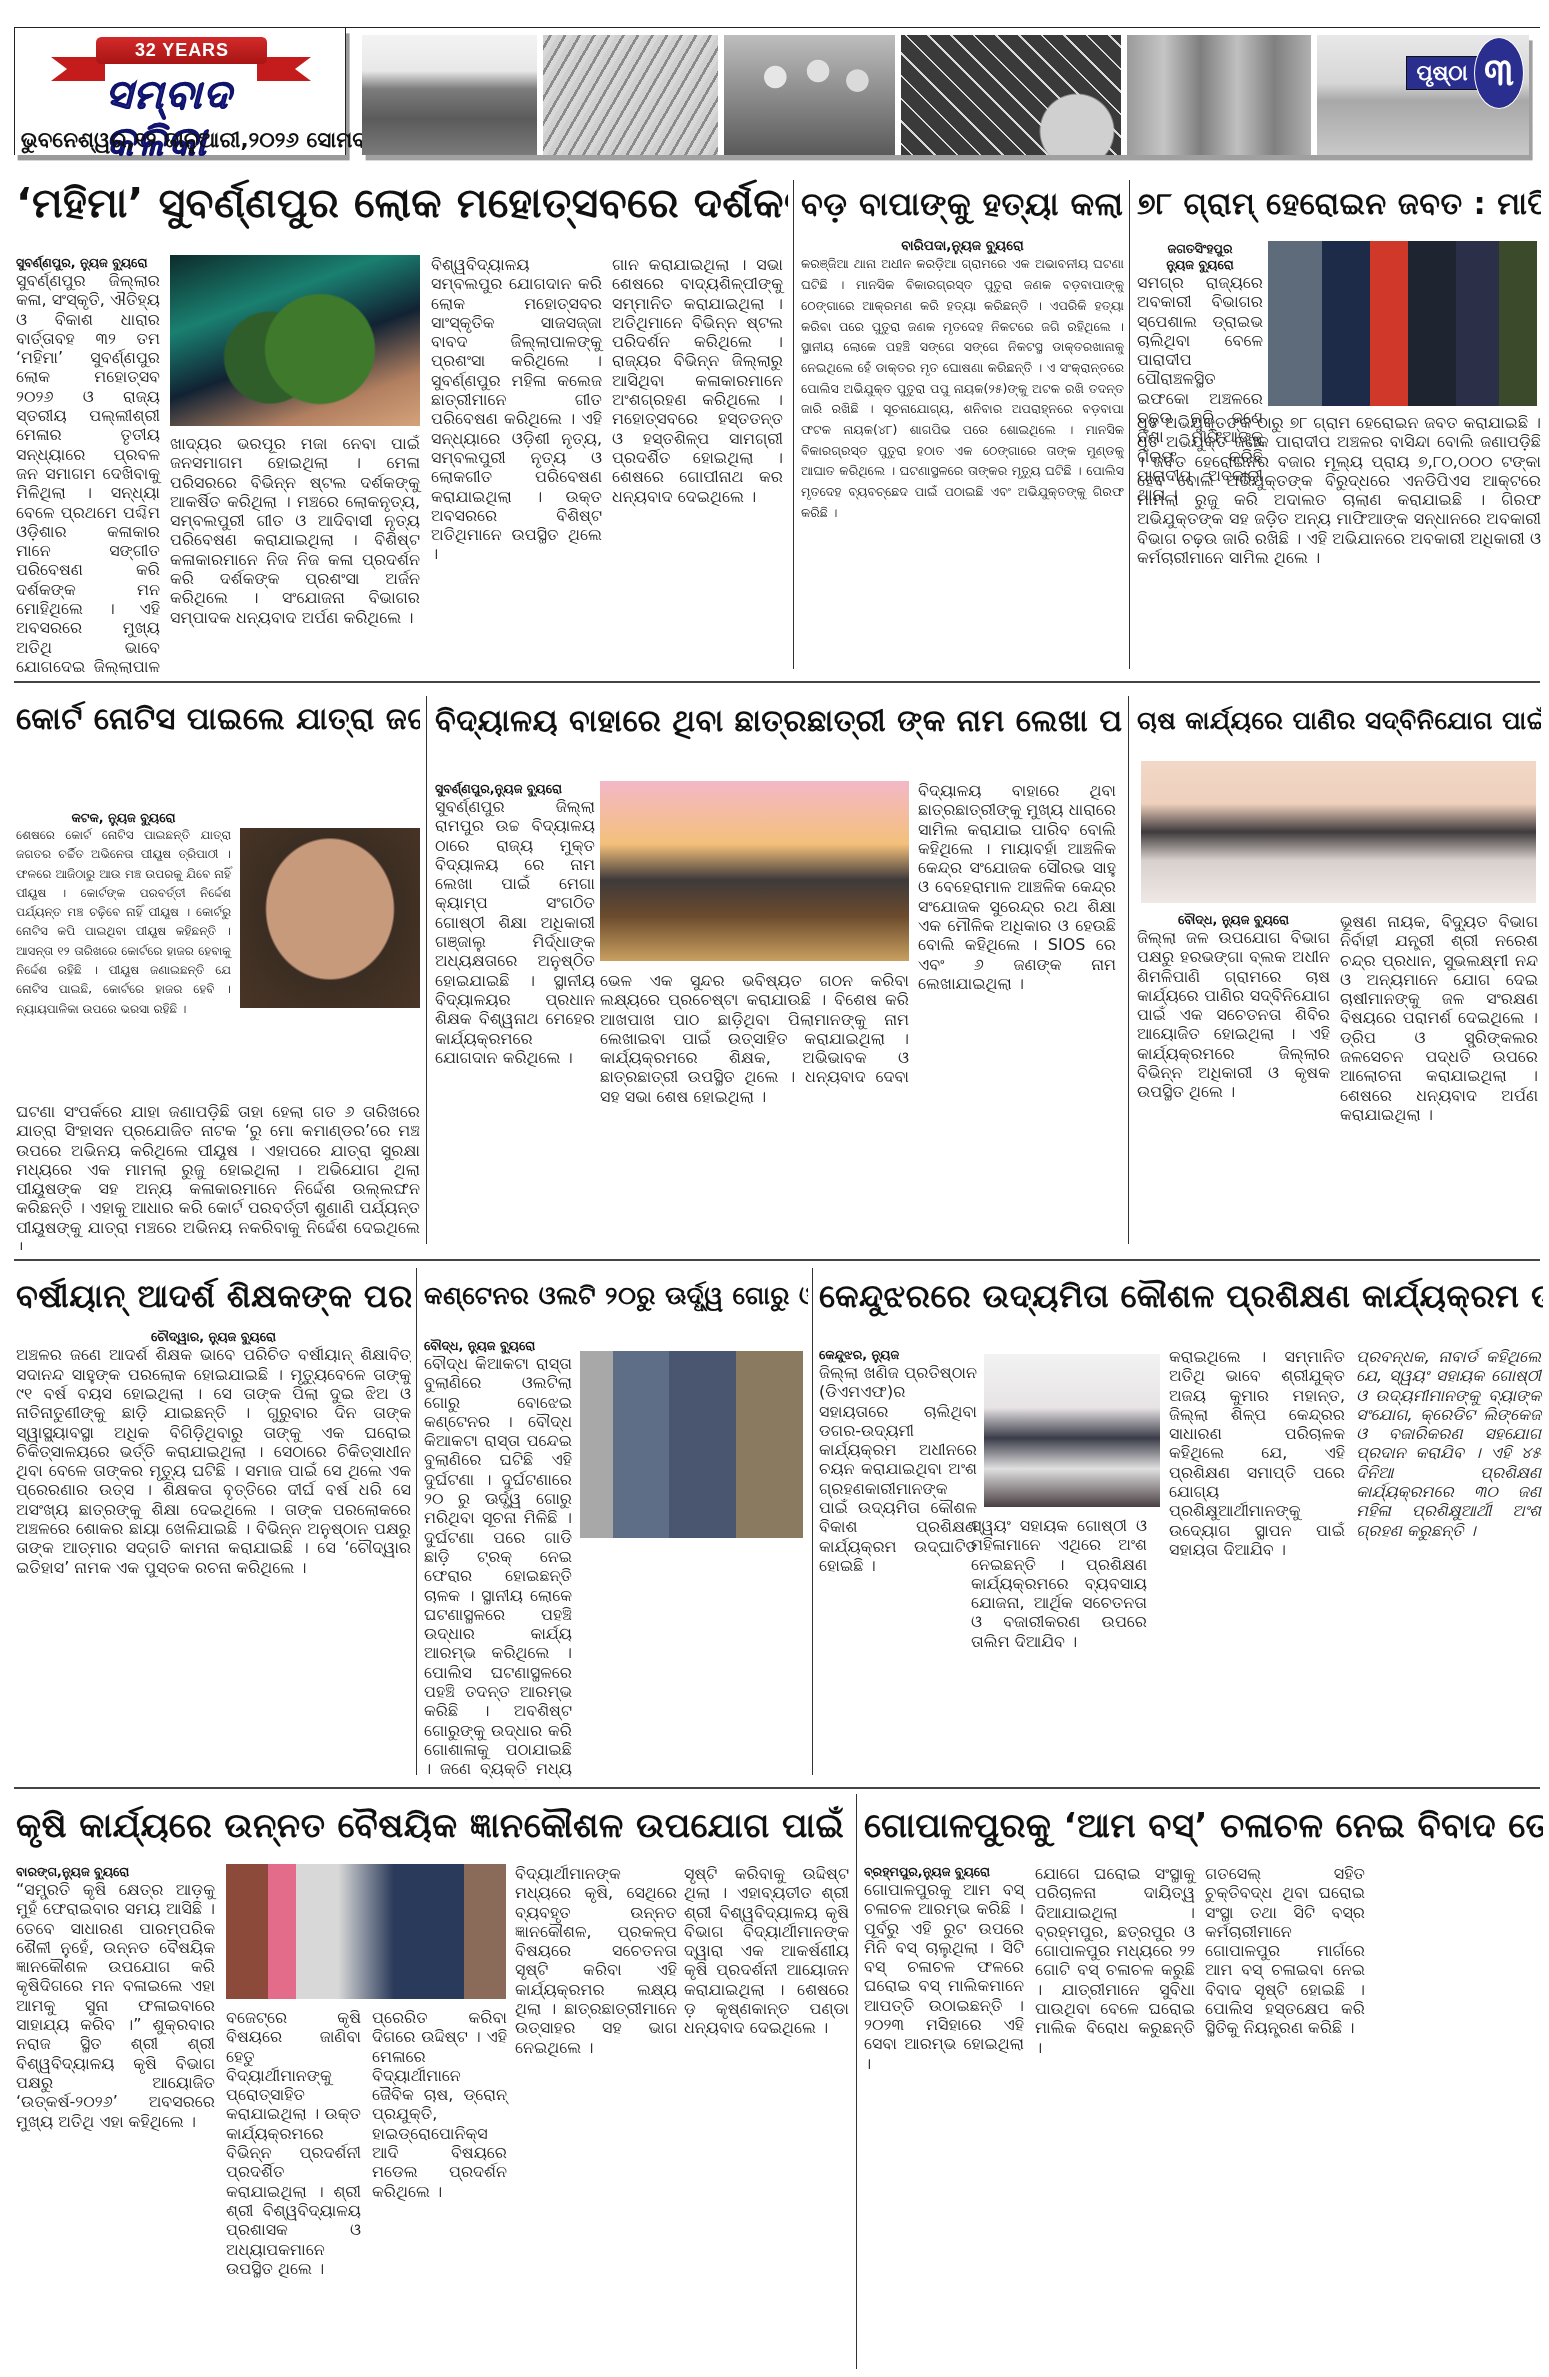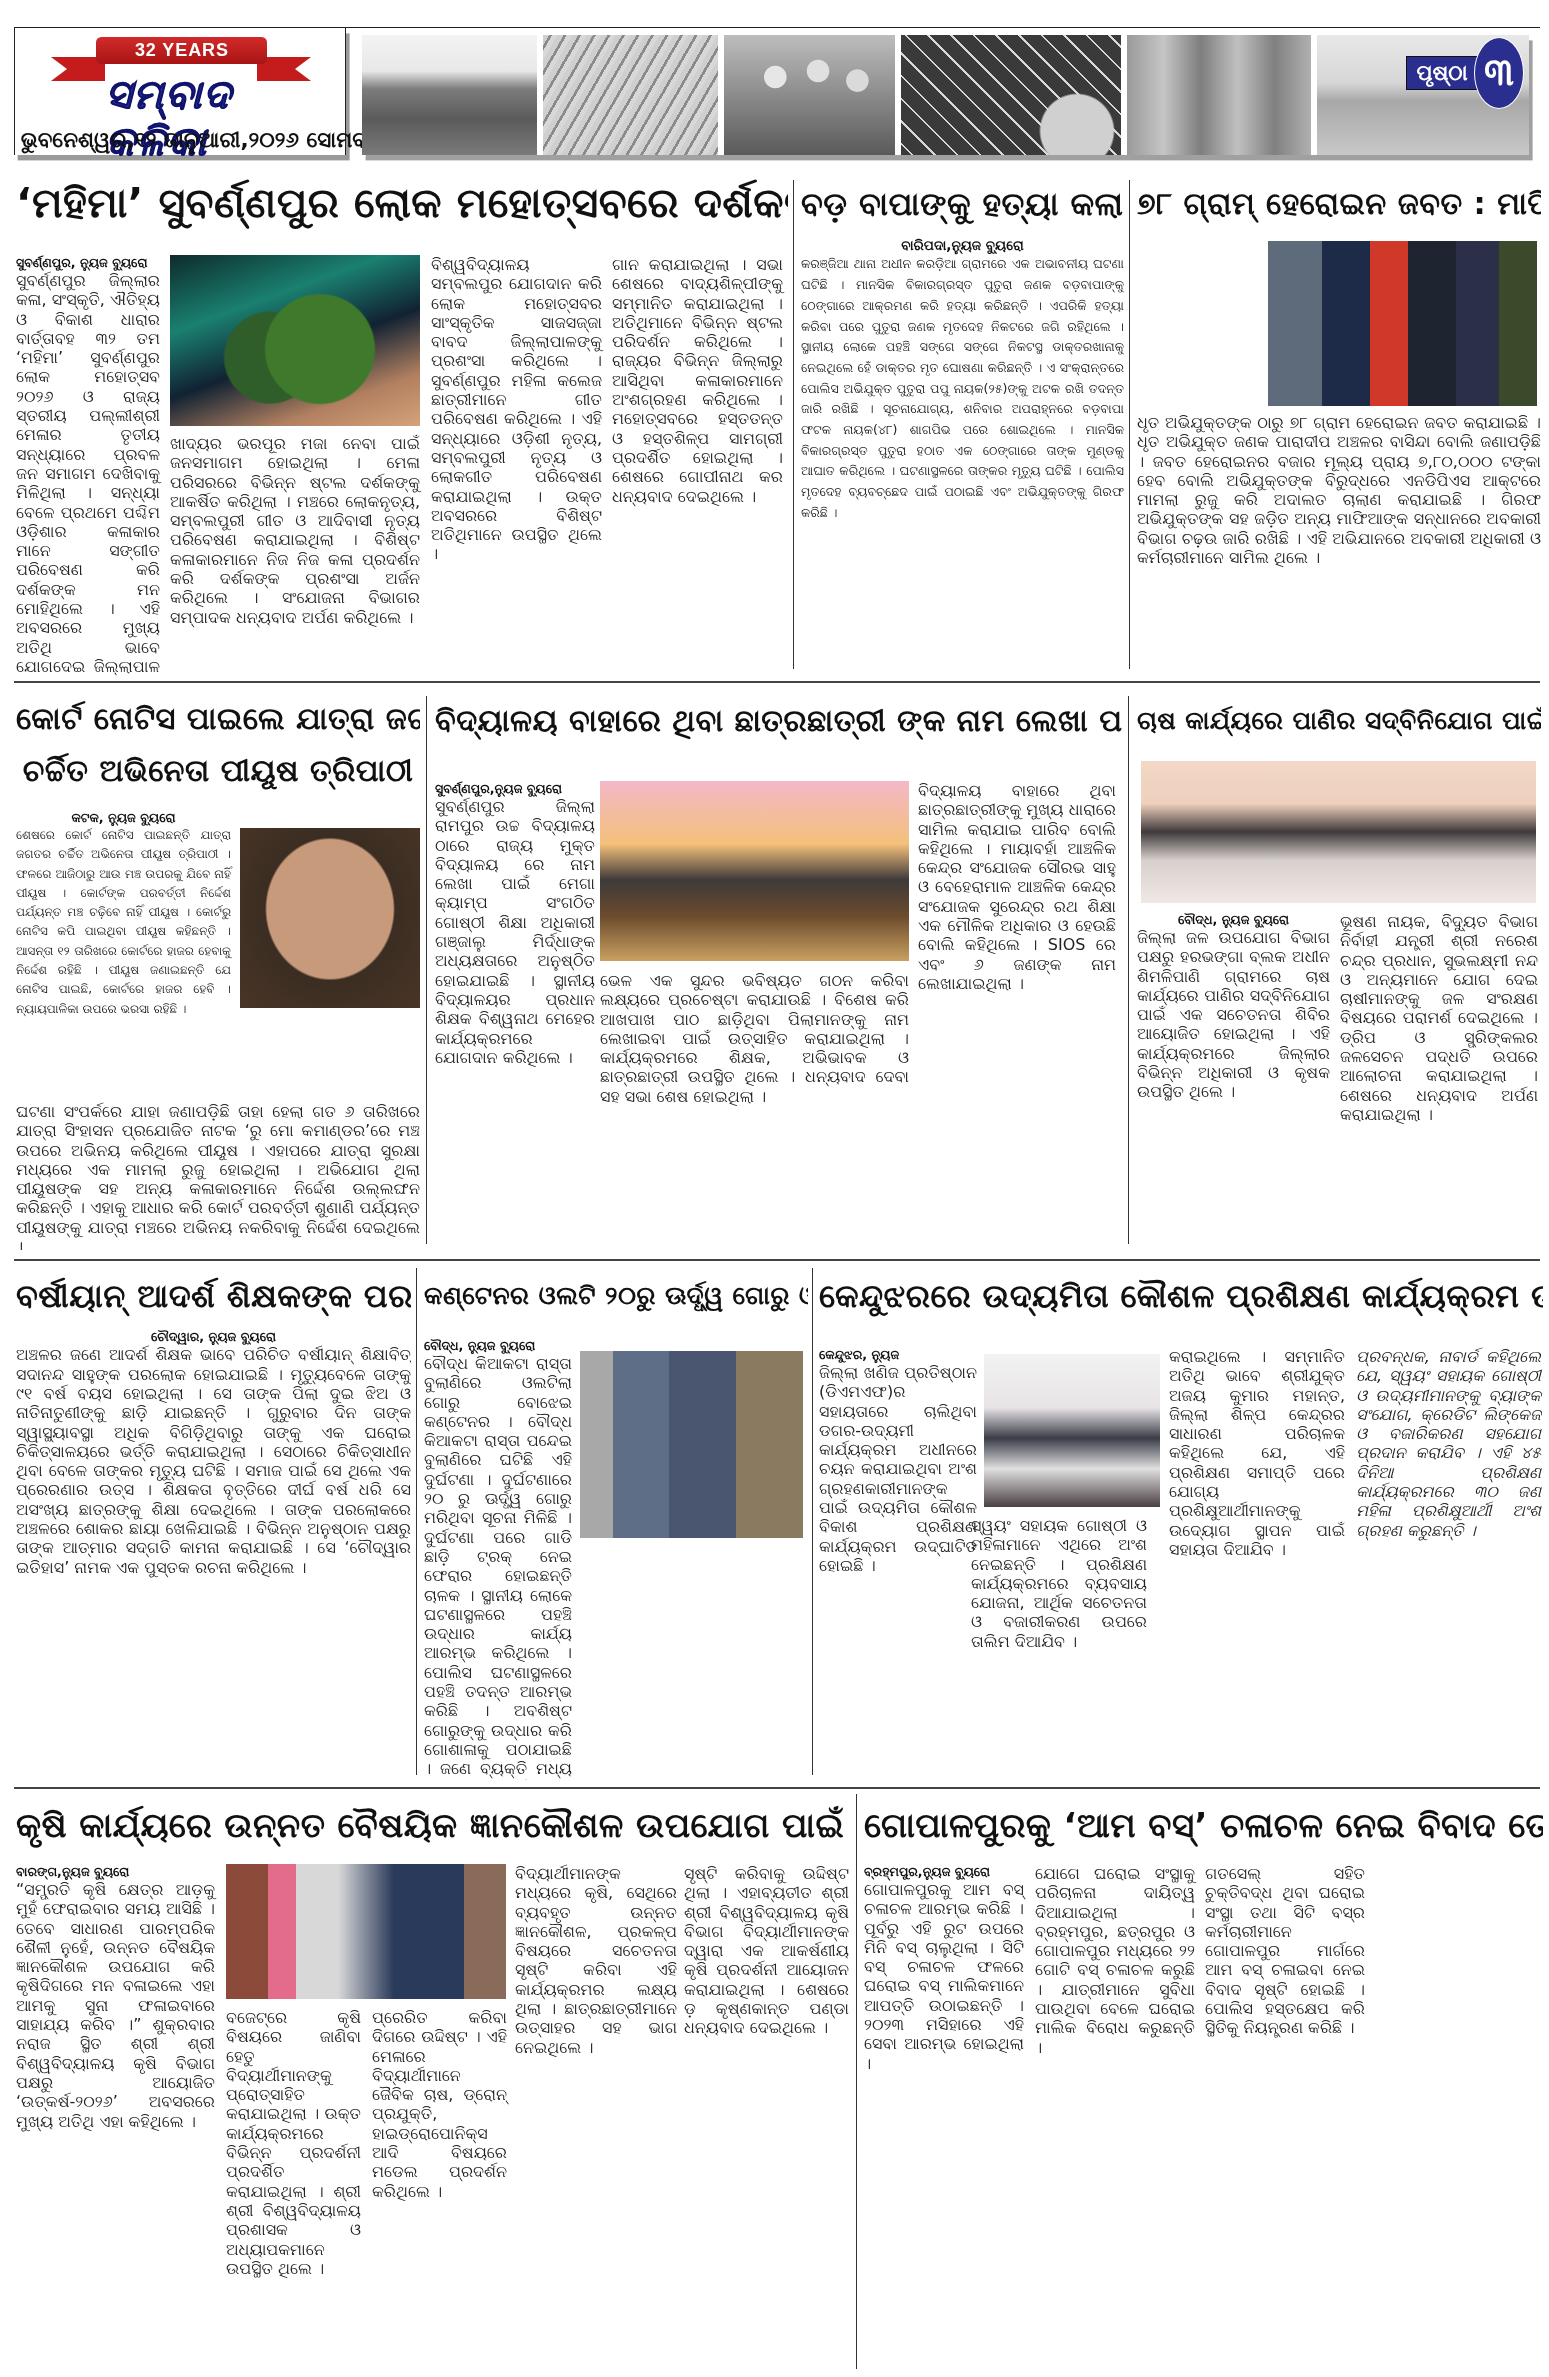--- a/index.html
+++ b/index.html
@@ -92,31 +92,35 @@
 
 <article class="article" style="left:801px; top:176px; width:323px; height:499px;">
   <h2 class="headline" style="font-size:32px; line-height:56px; text-align:center;">ବଡ଼ ବାପାଙ୍କୁ ହତ୍ୟା କଲା ପୁତୁରା</h2>
   <div class="byline" style="text-align:center; font-size:13.5px; margin-top:5.4px;">ବାରିପଦା,ନ୍ୟୁଜ ବ୍ୟୁରୋ</div>
   <p class="body" style="font-size:12.6px; line-height:20.7px;">କରଞ୍ଜିଆ ଥାନା ଅଧୀନ କରଡ଼ିଆ ଗ୍ରାମରେ ଏକ ଅଭାବନୀୟ ଘଟଣା ଘଟିଛି । ମାନସିକ ବିକାରଗ୍ରସ୍ତ ପୁତୁରା ଜଣକ ବଡ଼ବାପାଙ୍କୁ ଠେଙ୍ଗାରେ ଆକ୍ରମଣ କରି ହତ୍ୟା କରିଛନ୍ତି । ଏପରିକି ହତ୍ୟା କରିବା ପରେ ପୁତୁରା ଜଣକ ମୃତଦେହ ନିକଟରେ ଜଗି ରହିଥିଲେ । ସ୍ଥାନୀୟ ଲୋକେ ପହଞ୍ଚି ସଙ୍ଗେ ସଙ୍ଗେ ନିକଟସ୍ଥ ଡାକ୍ତରଖାନାକୁ ନେଇଥିଲେ ହେଁ ଡାକ୍ତର ମୃତ ଘୋଷଣା କରିଛନ୍ତି । ଏ ସଂକ୍ରାନ୍ତରେ ପୋଲିସ ଅଭିଯୁକ୍ତ ପୁତୁରା ପପୁ ନାୟକ(୨୫)ଙ୍କୁ ଅଟକ ରଖି ତଦନ୍ତ ଜାରି ରଖିଛି । ସୂଚନାଯୋଗ୍ୟ, ଶନିବାର ଅପରାହ୍ନରେ ବଡ଼ବାପା ଫଟକ ନାୟକ(୪୮) ଶାଗପିଭ ପରେ ଶୋଇଥିଲେ । ମାନସିକ ବିକାରଗ୍ରସ୍ତ ପୁତୁରା ହଠାତ ଏକ ଠେଙ୍ଗାରେ ତାଙ୍କ ମୁଣ୍ଡକୁ ଆଘାତ କରିଥିଲେ । ଘଟଣାସ୍ଥଳରେ ତାଙ୍କର ମୃତ୍ୟୁ ଘଟିଛି । ପୋଲିସ ମୃତଦେହ ବ୍ୟବଚ୍ଛେଦ ପାଇଁ ପଠାଇଛି ଏବଂ ଅଭିଯୁକ୍ତଙ୍କୁ ଗିରଫ କରିଛି ।</p>
 </article>
 <div class="vrule" style="left:1129px; top:180px; height:489px;"></div>
 
 <article class="article" style="left:1137px; top:176px; width:404px; height:499px;">
   <h2 class="headline" style="font-size:30.5px; line-height:56px;">୭୮ ଗ୍ରାମ୍ ହେରୋଇନ ଜବତ : ମାଫିଆ ଗିରଫ</h2>
+  <div style="position:absolute; left:0; top:65px; width:126px; text-align:center;">
+    <div class="byline">ଜଗତସିଂହପୁର</div>
+    <div class="byline">ନ୍ୟୁଜ ବ୍ୟୁରୋ</div>
+    <p class="body" style="text-align:justify;">ସମଗ୍ର ରାଜ୍ୟରେ ଅବକାରୀ ବିଭାଗର ସ୍ପେଶାଲ ଡ୍ରାଇଭ ଚାଲିଥିବା ବେଳେ ପାରାଦୀପ ପୌରାଞ୍ଚଳସ୍ଥିତ ଇଫକୋ ଅଞ୍ଚଳରେ ଚଢ଼ଉ କରି ଜଣେ ନିଶା ମାଫିଆଙ୍କୁ ଗିରଫ କରିଛି ପାରାଦୀପ ଅବକାରୀ ଥାନା ।</p>
+  </div>
   <div class="photo p-arrest" style="left:131px; top:65px; width:269px; height:165px;"></div>
   <div style="position:absolute; left:0; top:237px; width:404px;">
     <p class="body">ଧୃତ ଅଭିଯୁକ୍ତଙ୍କ ଠାରୁ ୭୮ ଗ୍ରାମ ହେରୋଇନ ଜବତ କରାଯାଇଛି । ଧୃତ ଅଭିଯୁକ୍ତ ଜଣକ ପାରାଦୀପ ଅଞ୍ଚଳର ବାସିନ୍ଦା ବୋଲି ଜଣାପଡ଼ିଛି । ଜବତ ହେରୋଇନର ବଜାର ମୂଲ୍ୟ ପ୍ରାୟ ୭,୮୦,୦୦୦ ଟଙ୍କା ହେବ ବୋଲି ଅଭିଯୁକ୍ତଙ୍କ ବିରୁଦ୍ଧରେ ଏନଡିପିଏସ ଆକ୍ଟରେ ମାମଲା ରୁଜୁ କରି ଅଦାଲତ ଚାଲାଣ କରାଯାଇଛି । ଗିରଫ ଅଭିଯୁକ୍ତଙ୍କ ସହ ଜଡ଼ିତ ଅନ୍ୟ ମାଫିଆଙ୍କ ସନ୍ଧାନରେ ଅବକାରୀ ବିଭାଗ ଚଢ଼ଉ ଜାରି ରଖିଛି । ଏହି ଅଭିଯାନରେ ଅବକାରୀ ଅଧିକାରୀ ଓ କର୍ମଚାରୀମାନେ ସାମିଲ ଥିଲେ ।</p>
   </div>
 </article>
 
 <div class="hrule" style="left:14.4px; top:681px; width:1526px;"></div>
 
 <article class="article" style="left:16px; top:693px; width:404px; height:557px;">
   <h2 class="headline" style="font-size:30.5px; line-height:52px; text-align:center;">କୋର୍ଟ ନୋଟିସ ପାଇଲେ ଯାତ୍ରା ଜଗତର</h2>
-  <h2 class="headline" style="font-size:30.5px; line-height:52px; text-align:center;">ଚର୍ଚ୍ଚିତ ଅଭିନେତା ପୀୟୂଷ ତ୍ରିପାଠୀ</h2>
   <div style="position:absolute; left:0; top:117px; width:215px;">
     <div class="byline" style="text-align:center;">କଟକ, ନ୍ୟୁଜ ବ୍ୟୁରୋ</div>
     <p class="body" style="font-size:12px;">ଶେଷରେ କୋର୍ଟ ନୋଟିସ ପାଇଛନ୍ତି ଯାତ୍ରା ଜଗତର ଚର୍ଚ୍ଚିତ ଅଭିନେତା ପୀୟୂଷ ତ୍ରିପାଠୀ । ଫଳରେ ଆଜିଠାରୁ ଆଉ ମଞ୍ଚ ଉପରକୁ ଯିବେ ନାହିଁ ପୀୟୂଷ । କୋର୍ଟଙ୍କ ପରବର୍ତ୍ତୀ ନିର୍ଦ୍ଦେଶ ପର୍ଯ୍ୟନ୍ତ ମଞ୍ଚ ଚଢ଼ିବେ ନାହିଁ ପୀୟୂଷ । କୋର୍ଟରୁ ନୋଟିସ କପି ପାଇଥିବା ପୀୟୂଷ କହିଛନ୍ତି । ଆସନ୍ତା ୧୨ ତାରିଖରେ କୋର୍ଟରେ ହାଜର ହେବାକୁ ନିର୍ଦ୍ଦେଶ ରହିଛି । ପୀୟୂଷ ଜଣାଇଛନ୍ତି ଯେ ନୋଟିସ ପାଇଛି, କୋର୍ଟରେ ହାଜର ହେବି । ନ୍ୟାୟପାଳିକା ଉପରେ ଭରସା ରହିଛି ।</p>
   </div>
   <div class="photo p-actor" style="left:224px; top:135px; width:180px; height:180px;"></div>
   <div style="position:absolute; left:0; top:409px; width:404px;">
     <p class="body">ଘଟଣା ସଂପର୍କରେ ଯାହା ଜଣାପଡ଼ିଛି ତାହା ହେଲା ଗତ ୬ ତାରିଖରେ ଯାତ୍ରା ସିଂହାସନ ପ୍ରଯୋଜିତ ନାଟକ ‘ରୁ ମୋ କମାଣ୍ଡର’ରେ ମଞ୍ଚ ଉପରେ ଅଭିନୟ କରିଥିଲେ ପୀୟୂଷ । ଏହାପରେ ଯାତ୍ରା ସୁରକ୍ଷା ମଧ୍ୟରେ ଏକ ମାମଲା ରୁଜୁ ହୋଇଥିଲା । ଅଭିଯୋଗ ଥିଲା ପୀୟୂଷଙ୍କ ସହ ଅନ୍ୟ କଳାକାରମାନେ ନିର୍ଦ୍ଦେଶ ଉଲ୍ଲଙ୍ଘନ କରିଛନ୍ତି । ଏହାକୁ ଆଧାର କରି କୋର୍ଟ ପରବର୍ତ୍ତୀ ଶୁଣାଣି ପର୍ଯ୍ୟନ୍ତ ପୀୟୂଷଙ୍କୁ ଯାତ୍ରା ମଞ୍ଚରେ ଅଭିନୟ ନକରିବାକୁ ନିର୍ଦ୍ଦେଶ ଦେଇଥିଲେ ।</p>
   </div>
 </article>
 <div class="vrule" style="left:426px; top:696px; height:548px;"></div>

